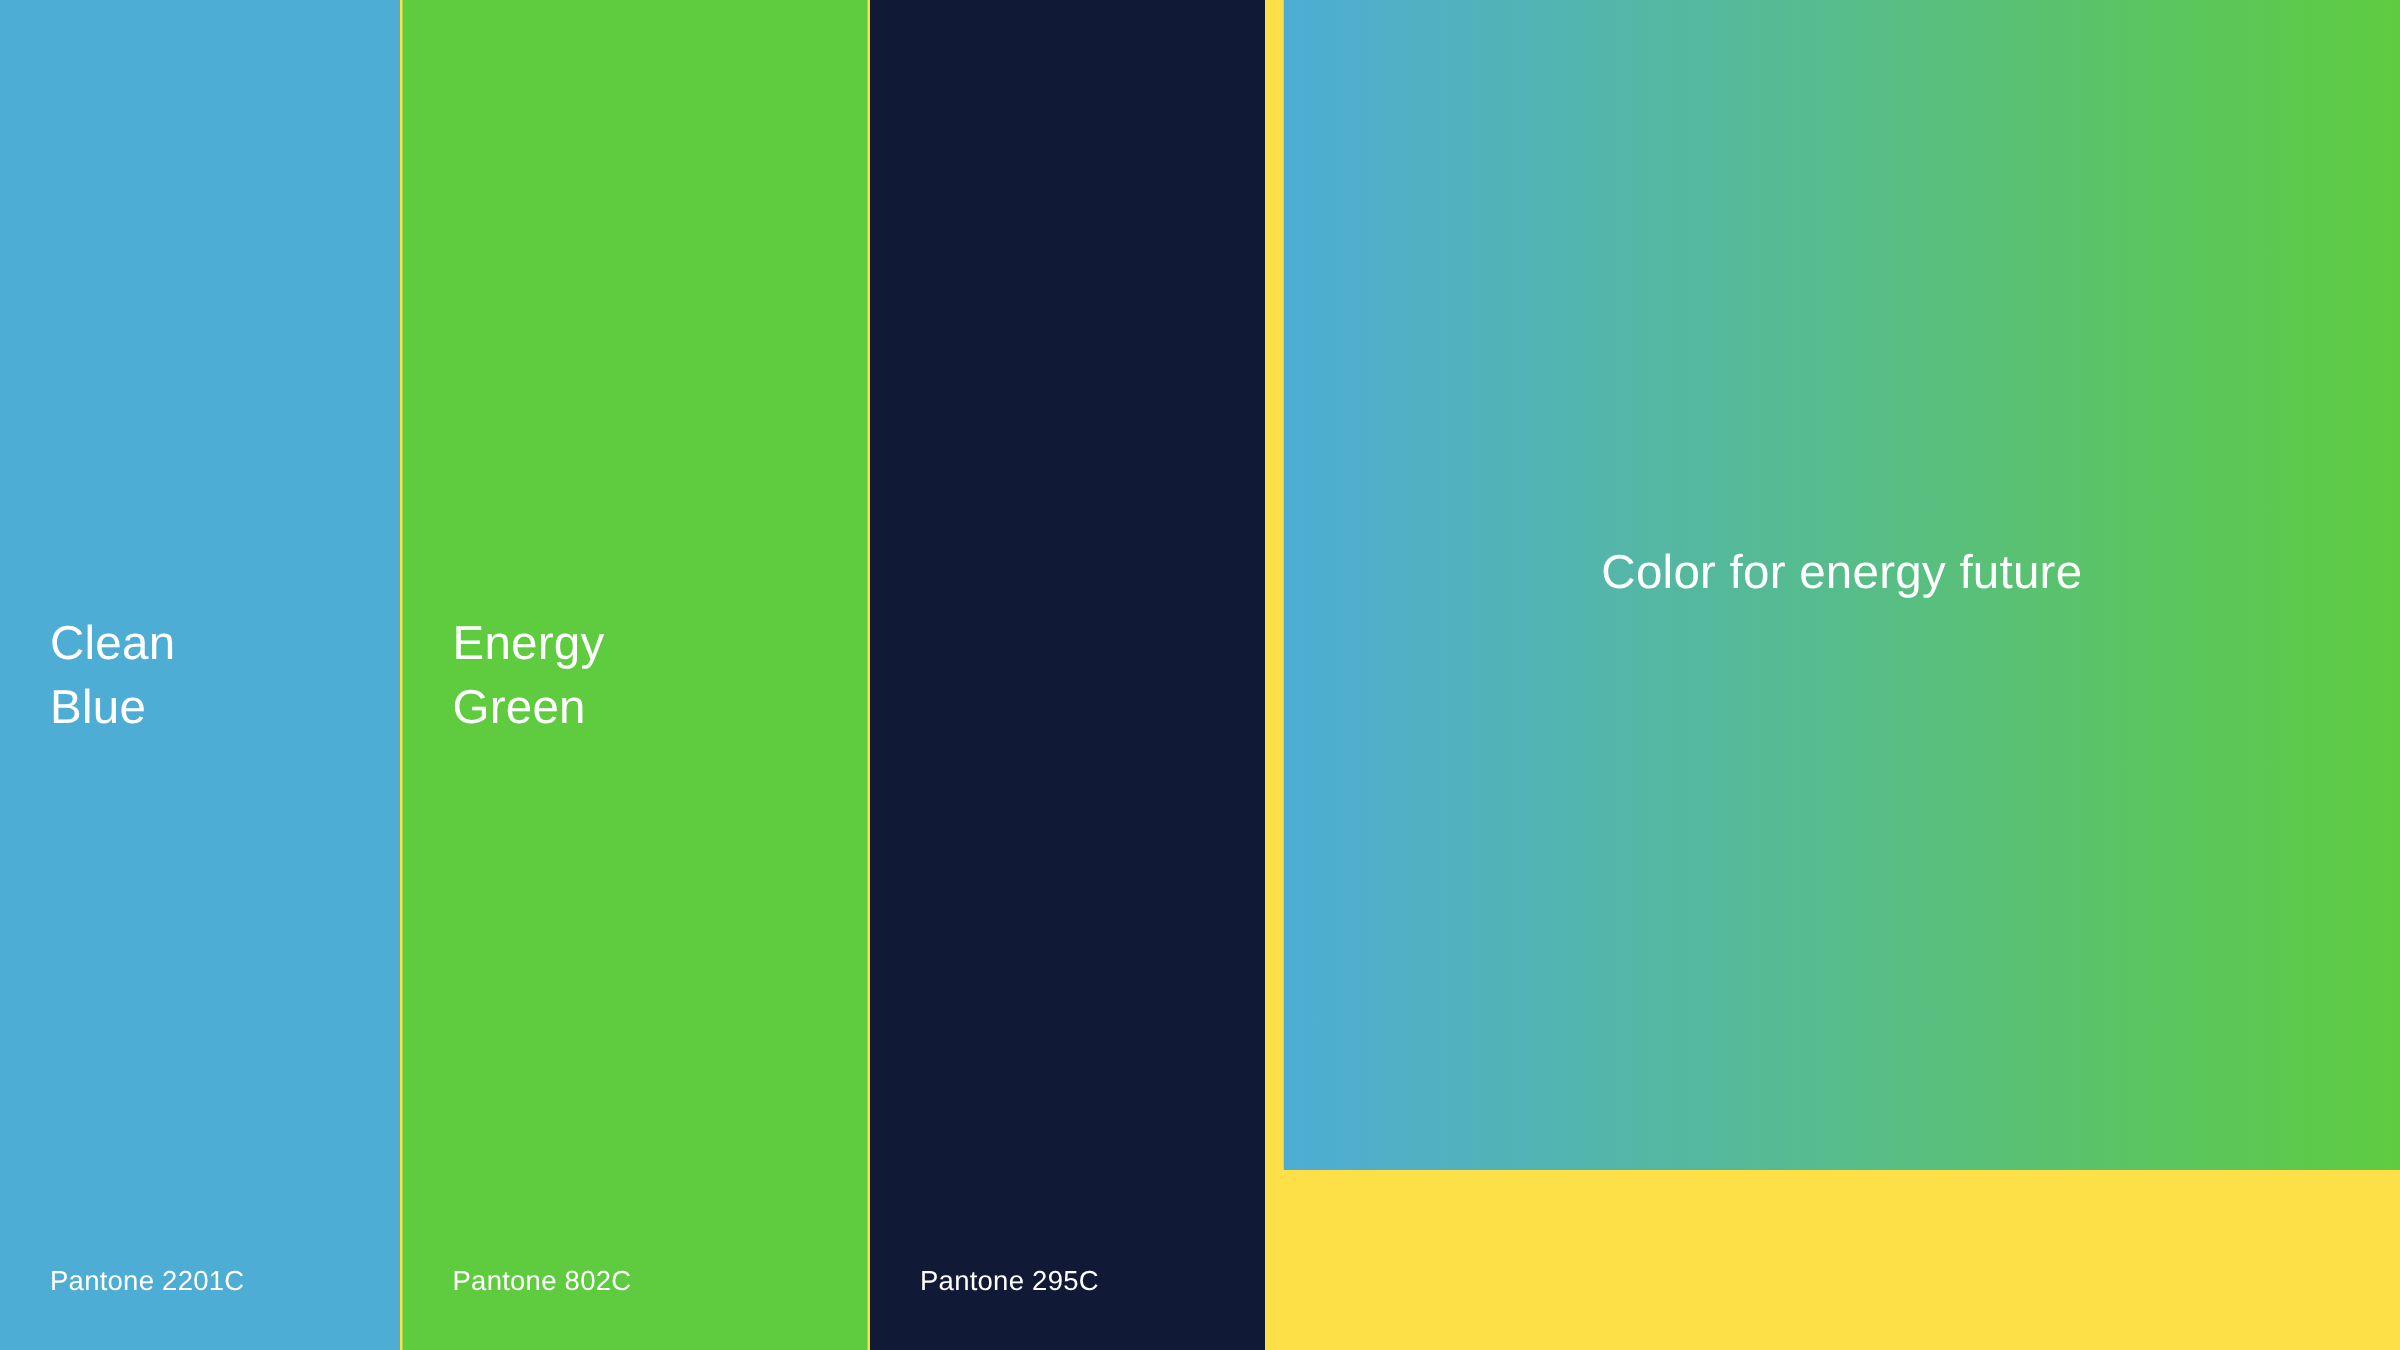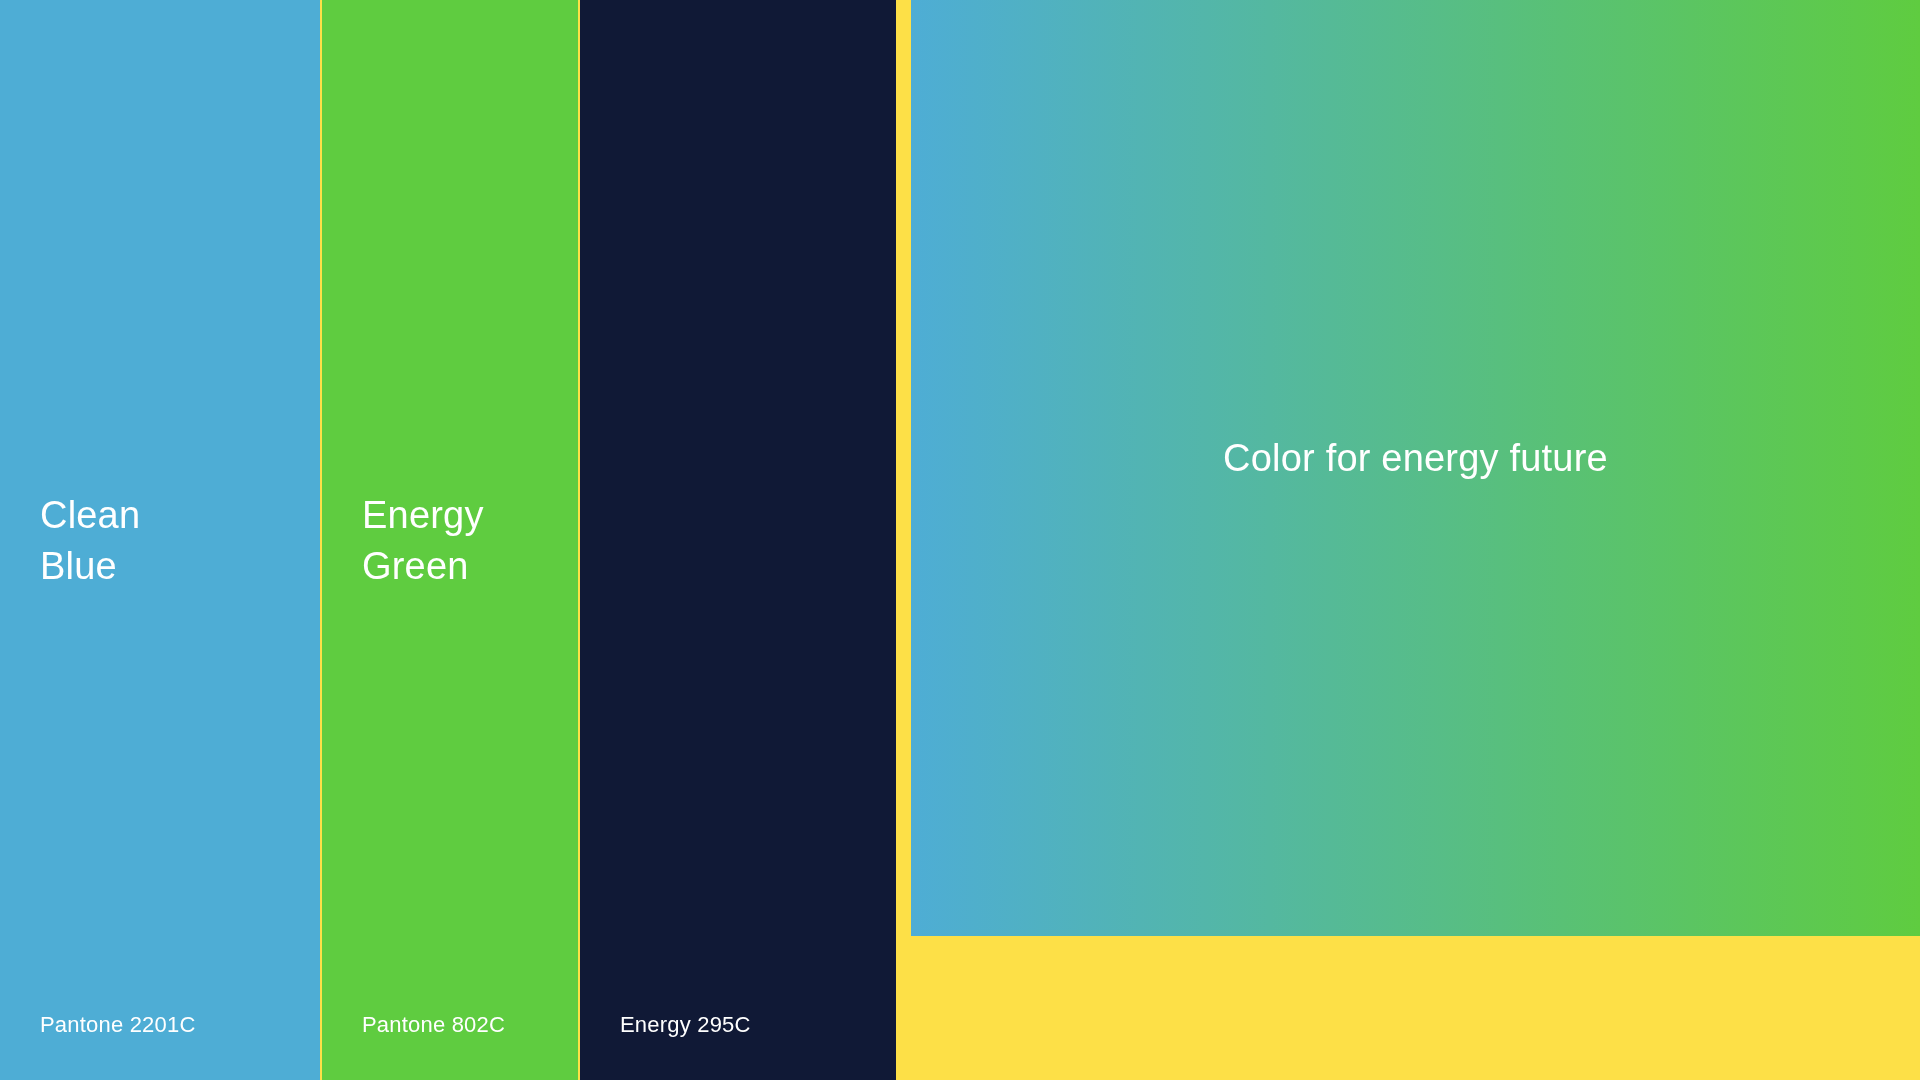--- a/index.html
+++ b/index.html
@@ -27,21 +27,21 @@
 
   
   .swatch {
     position: relative;
     height: 1080px;
     box-sizing: border-box;
     flex: 0 0 auto;
   }
 
   .swatch-1 { width: 320px; }
-  .swatch-2 { width: 256px; margin-left: 2px; }
+  .swatch-2 { width: 372px; margin-left: 2px; }
   .swatch-3 { width: 316px; margin-left: 2px; }
 
   .swatch-name {
     position: absolute;
     left: 40px;
     top: 490px;
     font-size: 38px;
     line-height: 51px;
     font-weight: 400;
     letter-spacing: 0.2px;
@@ -93,20 +93,20 @@
     <div class="swatch-code" style="color: rgb(255, 255, 255);">Pantone 2201C</div>
   </div>
 
   <div class="swatch swatch-2" style="background-color: rgb(95, 204, 64);">
     <div class="swatch-name" style="color: rgb(255, 255, 255);">Energy
 Green</div>
     <div class="swatch-code" style="color: rgb(255, 255, 255);">Pantone 802C</div>
   </div>
 
   <div class="swatch swatch-3" style="background-color: rgb(16, 25, 54);">
-    <div class="swatch-code" style="color: rgb(255, 255, 255);">Energy 295C</div>
+    <div class="swatch-code" style="color: rgb(255, 255, 255);">Pantone 295C</div>
   </div>
 
   <div class="gradient-panel" style="background: linear-gradient(to right, rgb(78, 173, 213), rgb(95, 204, 64));">
     <div class="gradient-tagline" style="color: rgb(255, 255, 255);">Color for energy future</div>
   </div>
 
 </div>
 
 </body></html>

